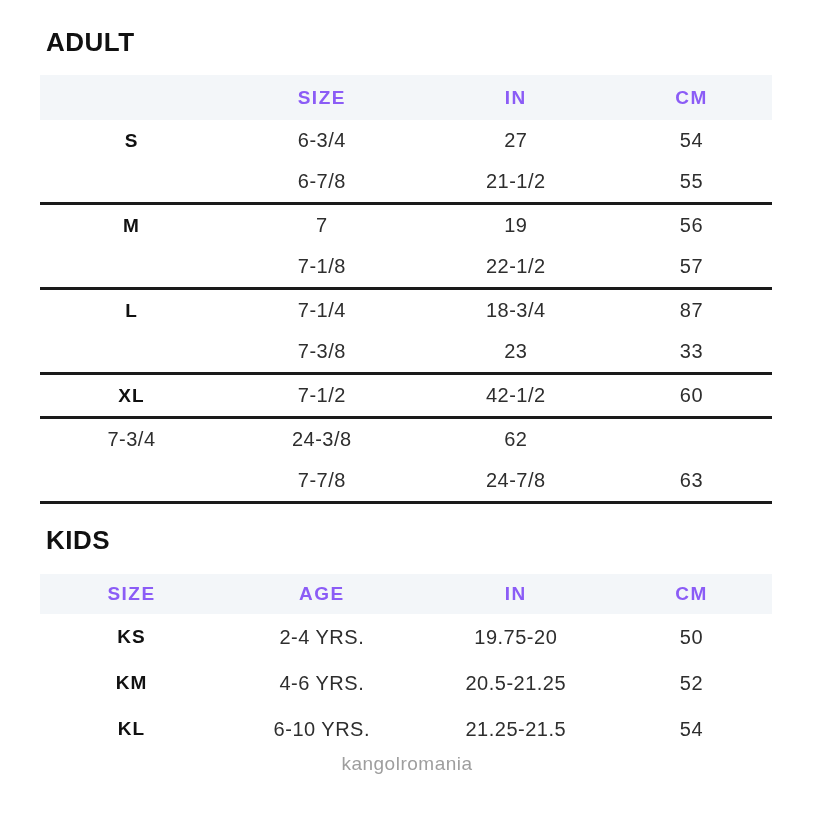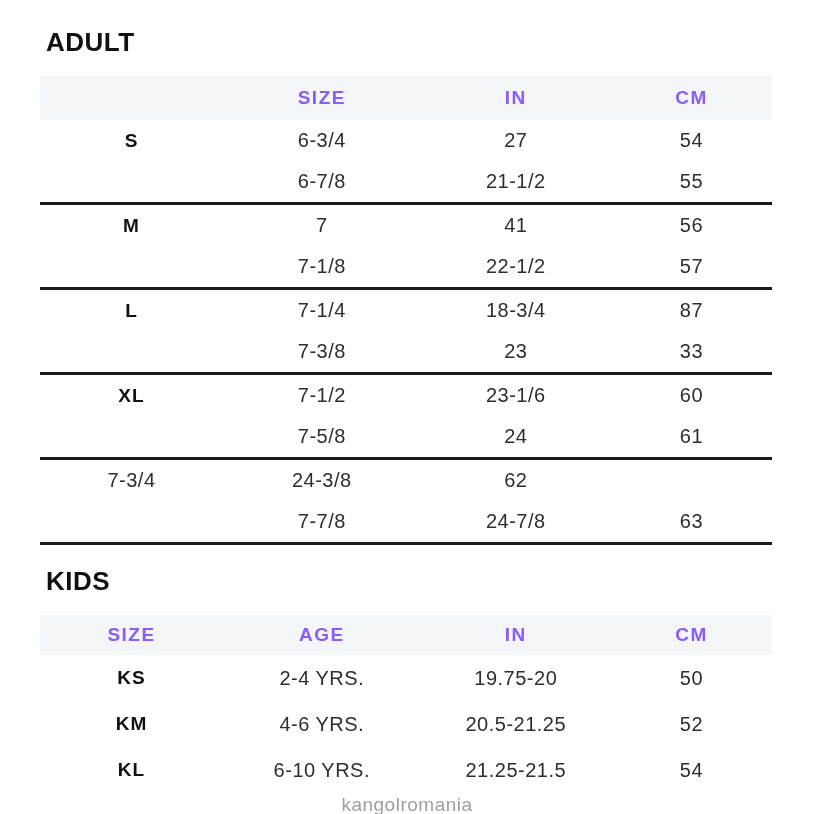--- a/index.html
+++ b/index.html
@@ -87,21 +87,21 @@
         <div>6-7/8</div>
         <div>21-1/2</div>
         <div>55</div>
       </div>
     </div>
 
     <div class="size-group">
       <div class="grid-row data-row">
         <div class="size-label">M</div>
         <div>7</div>
-        <div>41</div>
+        <div>19</div>
         <div>56</div>
       </div>
       <div class="grid-row data-row">
         <div></div>
         <div>7-1/8</div>
         <div>22-1/2</div>
         <div>57</div>
       </div>
     </div>
 
@@ -117,28 +117,22 @@
         <div>7-3/8</div>
         <div>23</div>
         <div>33</div>
       </div>
     </div>
 
     <div class="size-group">
       <div class="grid-row data-row">
         <div class="size-label">XL</div>
         <div>7-1/2</div>
-        <div>23-1/6</div>
+        <div>42-1/2</div>
         <div>60</div>
-      </div>
-      <div class="grid-row data-row">
-        <div></div>
-        <div>7-5/8</div>
-        <div>24</div>
-        <div>61</div>
       </div>
     </div>
 
     <div class="size-group">
       <div class="grid-row data-row">
         <div>7-3/4</div>
         <div>24-3/8</div>
         <div>62</div>
       </div>
       <div class="grid-row data-row">

